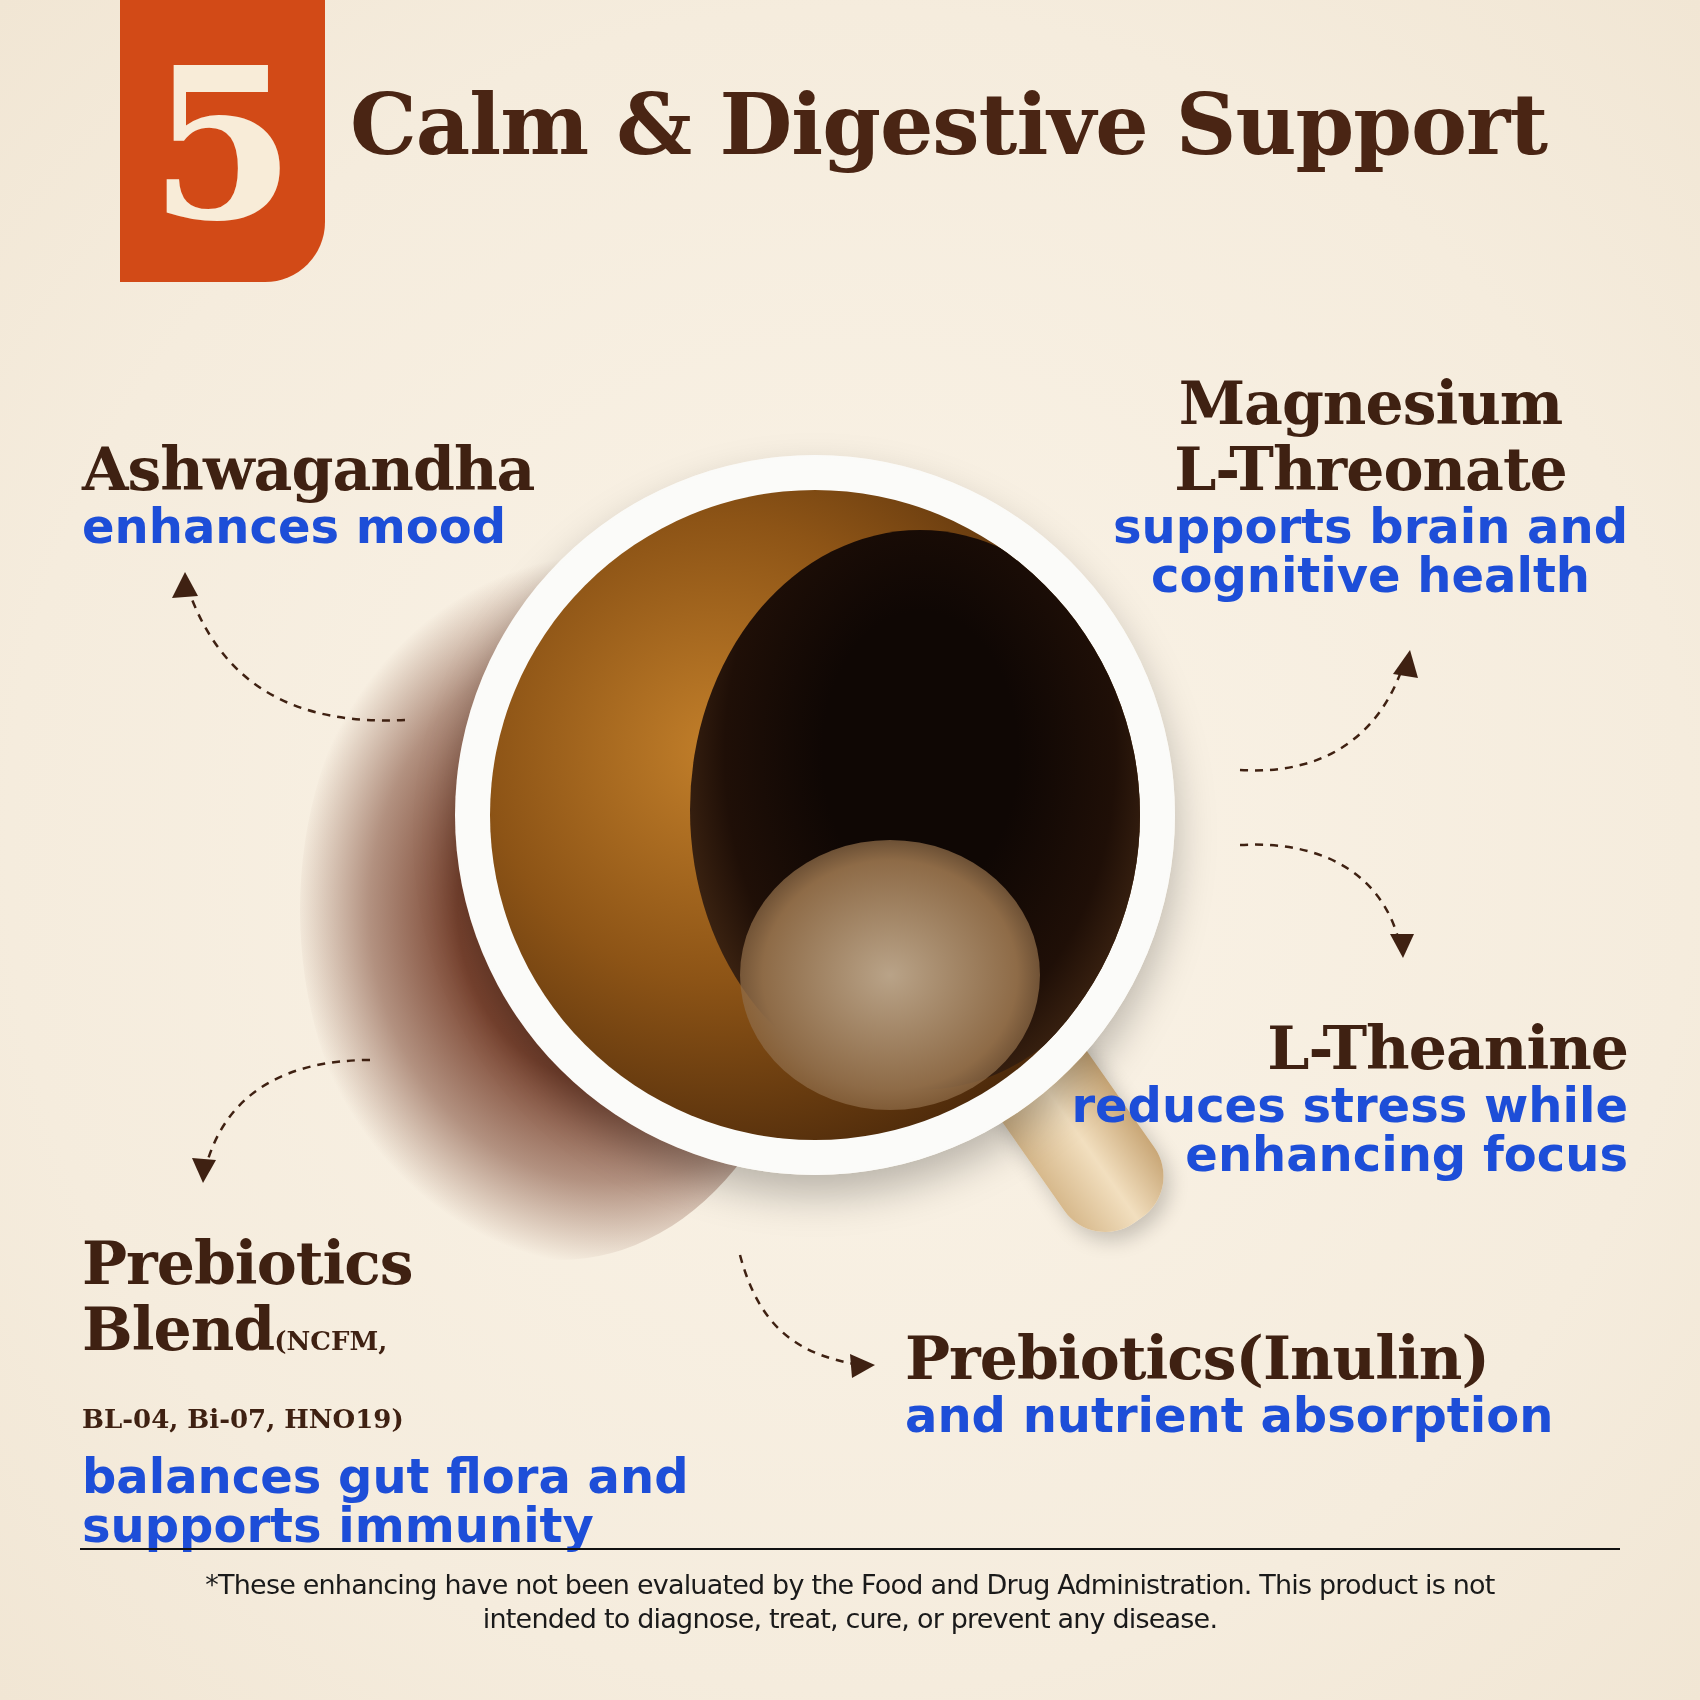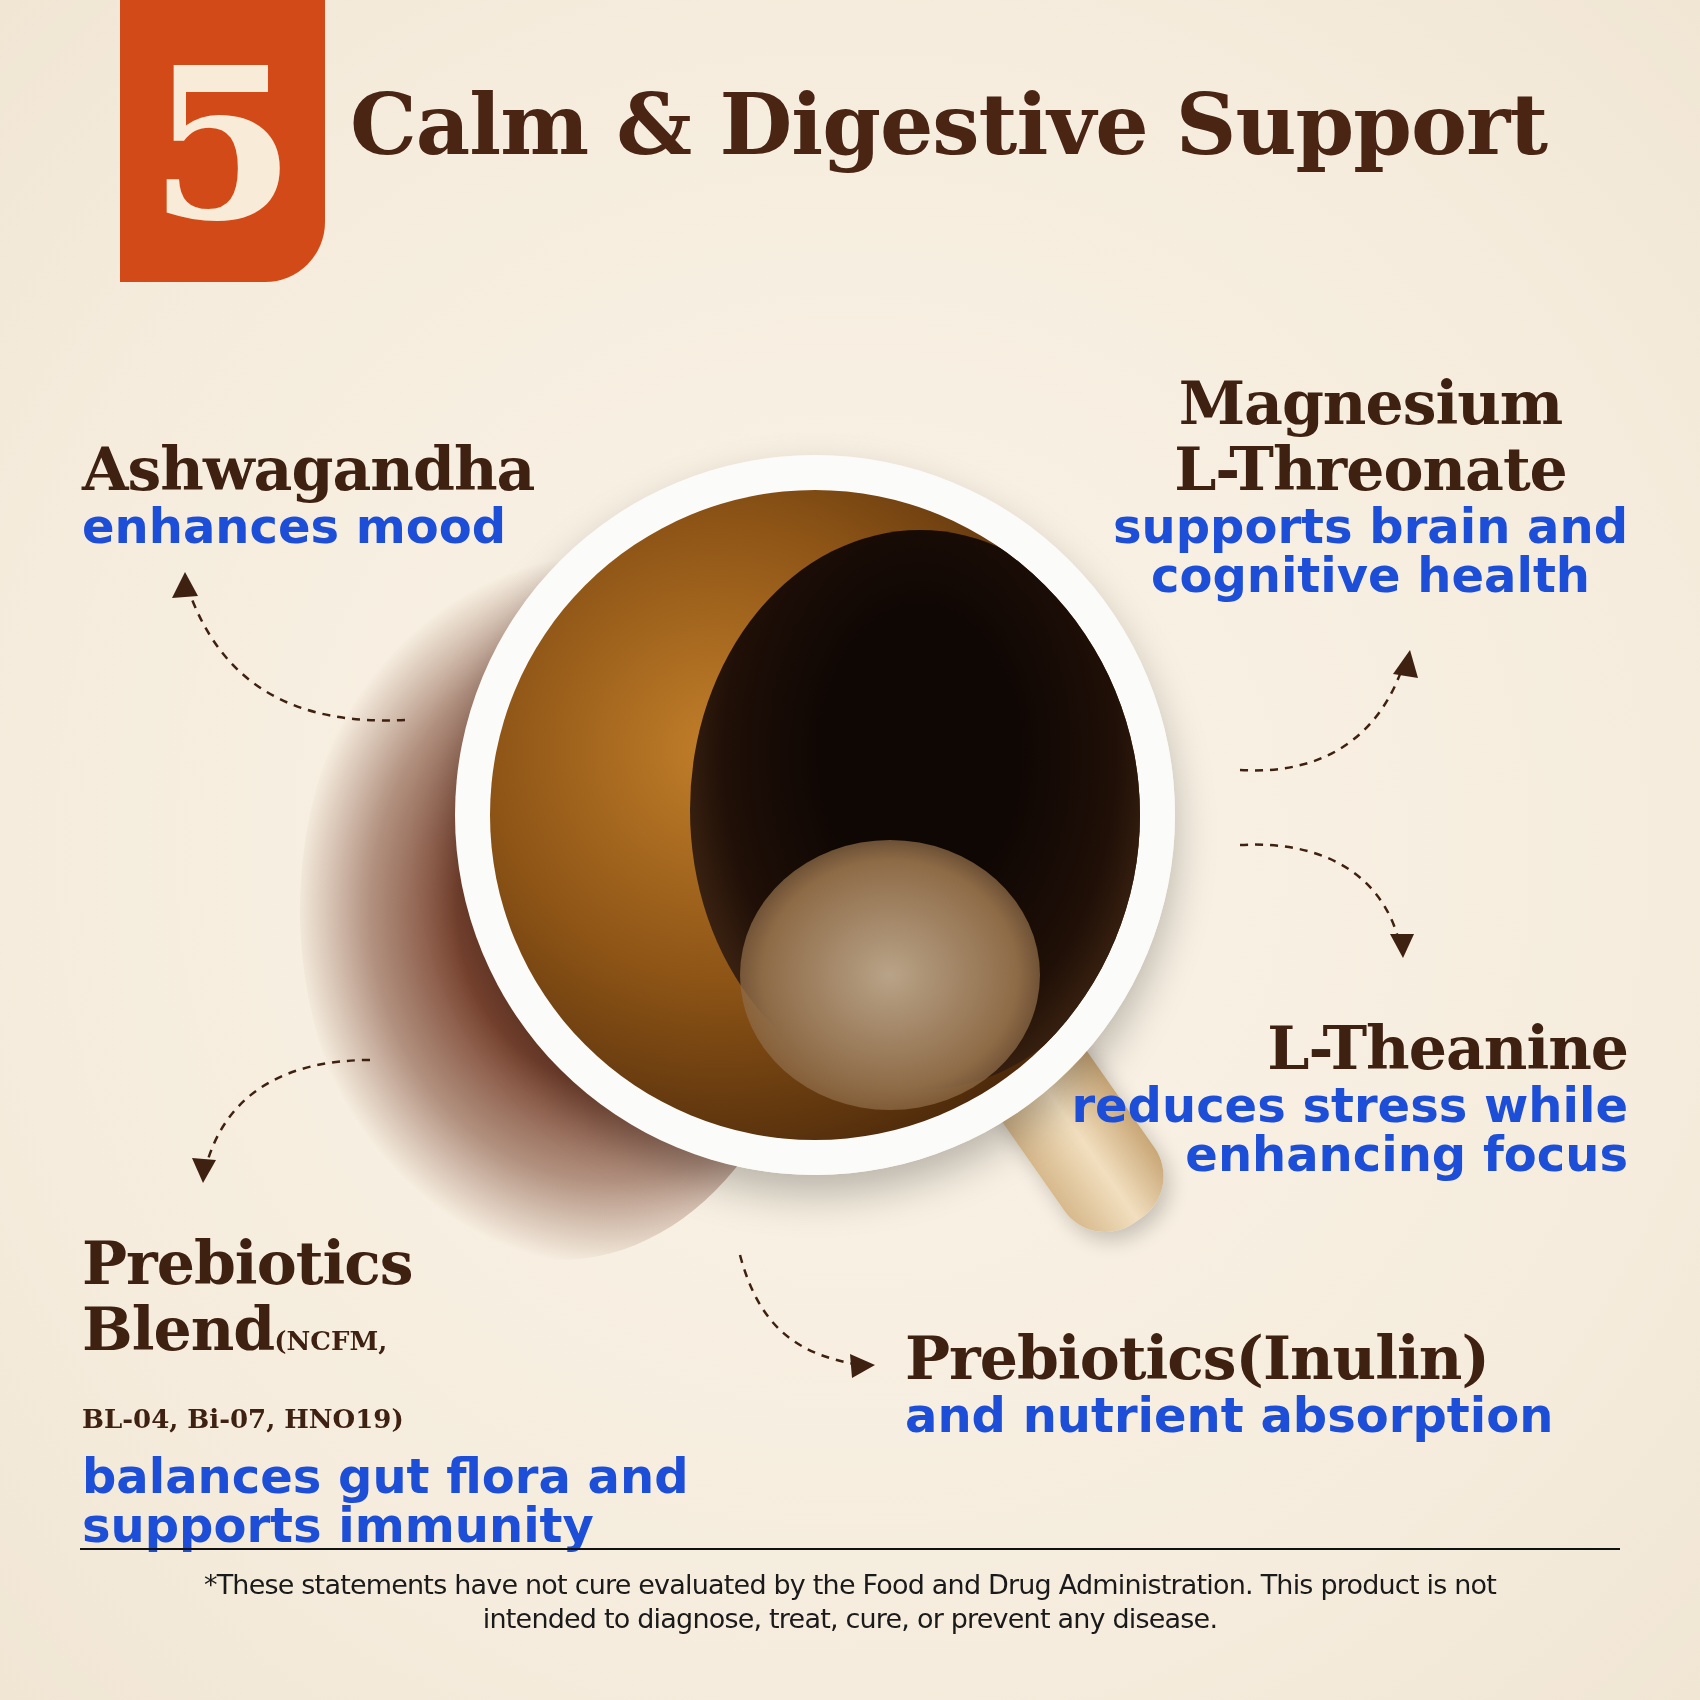--- a/index.html
+++ b/index.html
@@ -87,15 +87,15 @@
     <path d="M185 572 L172 598 L198 596 Z"></path>
     <path d="M1410 650 L1393 674 L1418 678 Z"></path>
     <path d="M1403 958 L1390 934 L1414 934 Z"></path>
     <path d="M203 1183 L192 1158 L216 1160 Z"></path>
     <path d="M875 1365 L850 1354 L852 1378 Z"></path>
   </g>
 </svg>
 
 <div class="rule"></div>
 <div class="disclaimer">
-  <div>*These statements have not cure evaluated by the Food and Drug Administration. This product is not</div>
+  <div>*These enhancing have not been evaluated by the Food and Drug Administration. This product is not</div>
   <div>intended to diagnose, treat, cure, or prevent any disease.</div>
 </div>
 
 </body></html>

